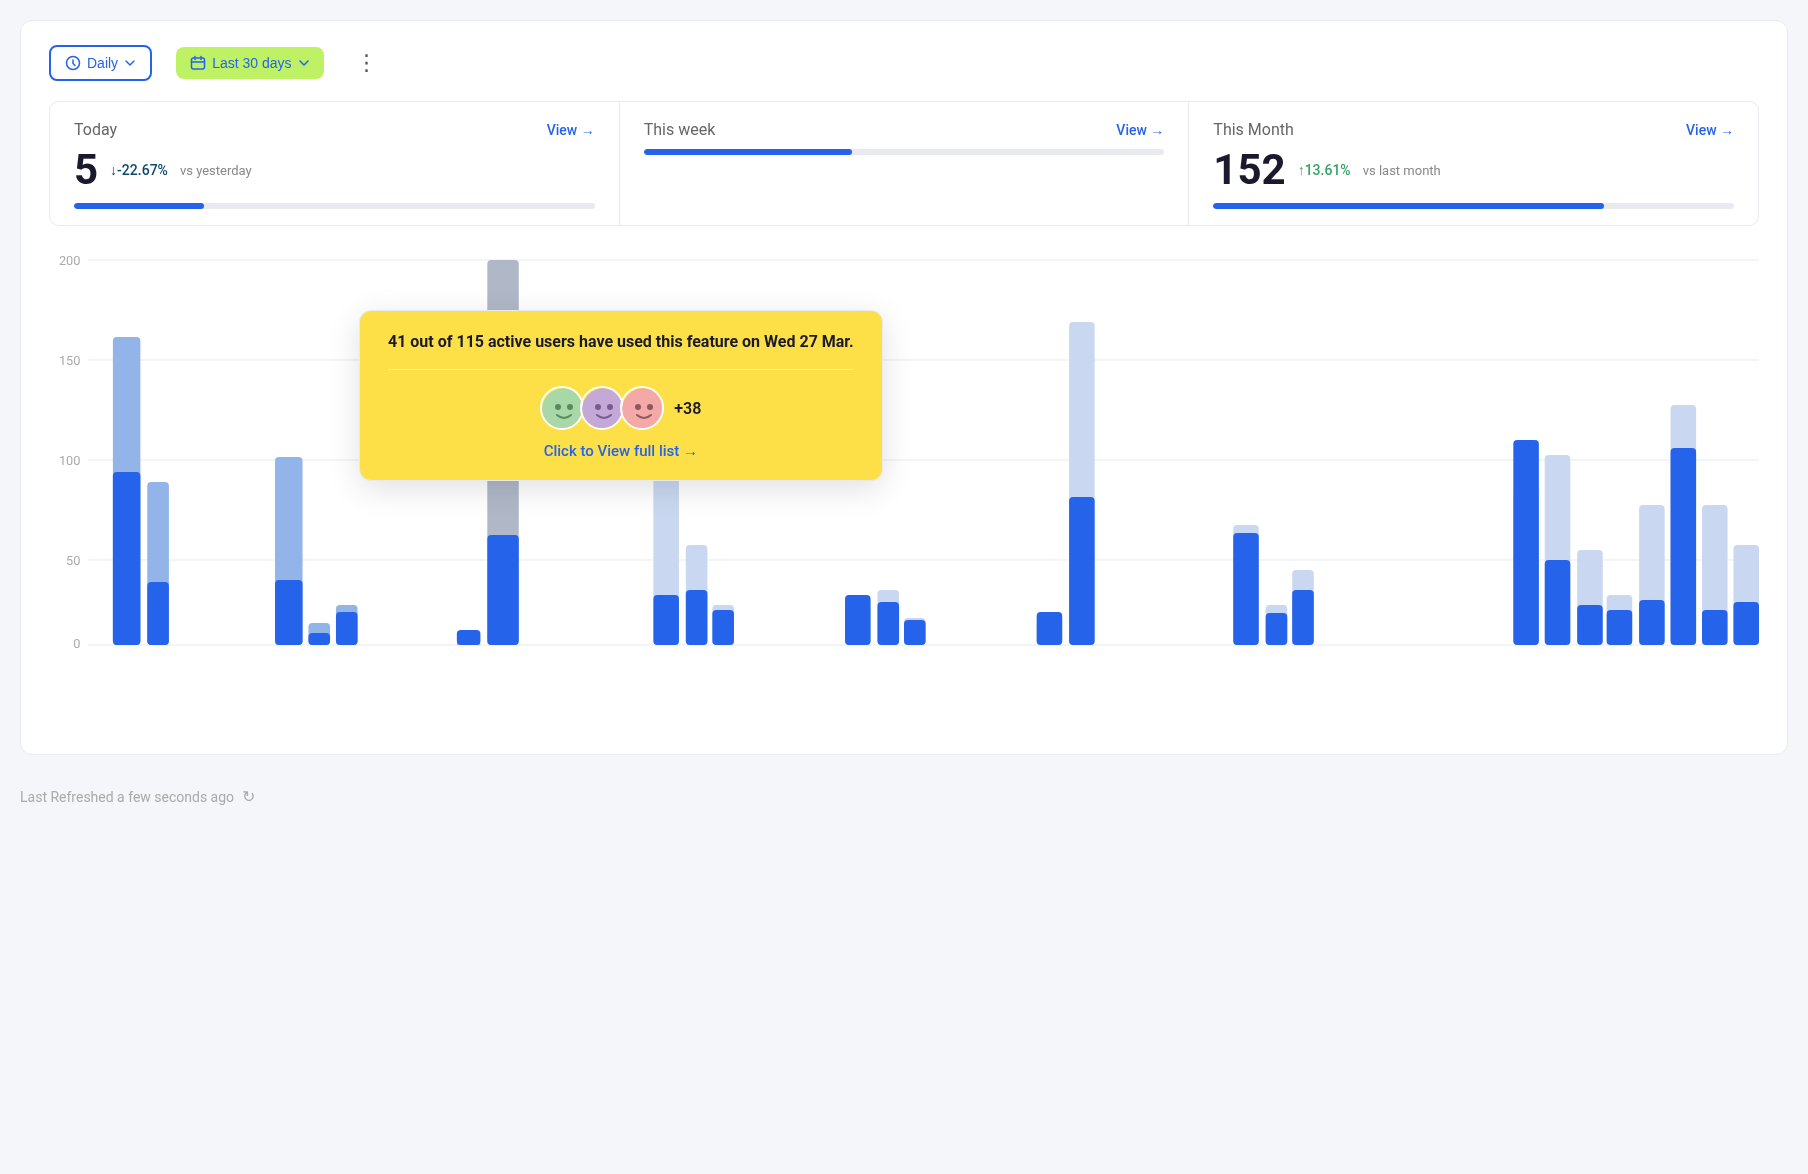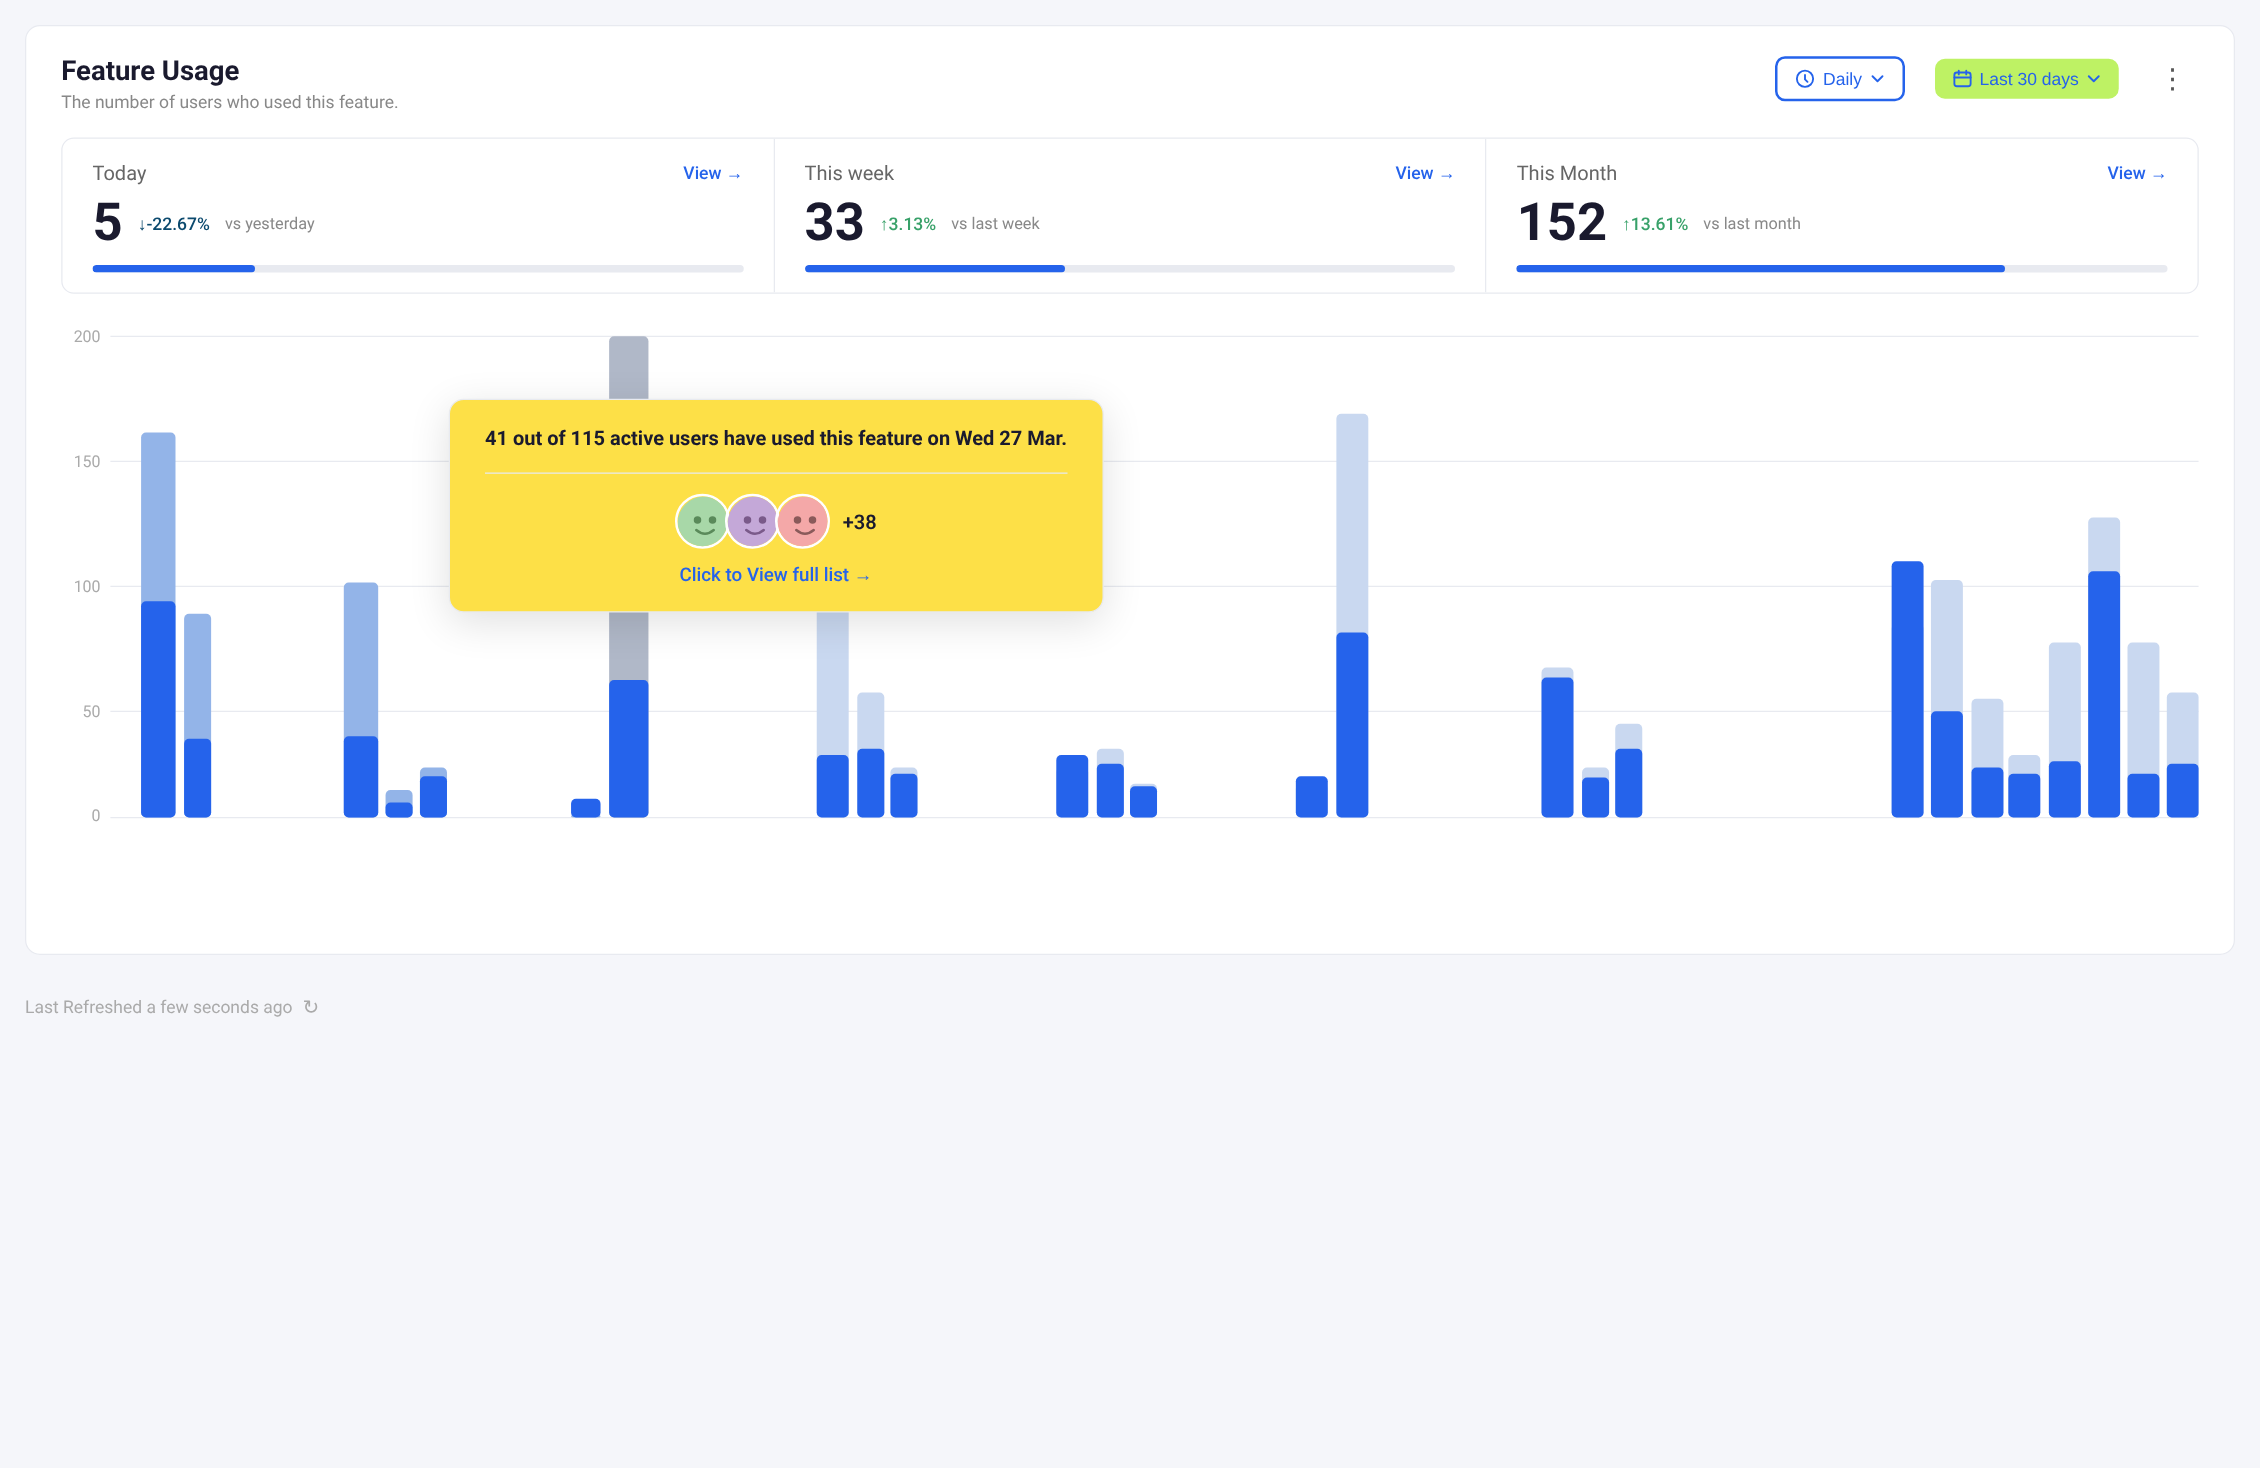--- a/index.html
+++ b/index.html
@@ -217,24 +217,20 @@
     .refresh-icon {
       font-size: 16px;
     }
   </style>
 </head>
 <body>
 
 <div class="card">
 
   <div class="header-row">
-    <div class="title-block">
-      <h2>Feature Usage</h2>
-      <p>The number of users who used this feature.</p>
-    </div>
     <div class="controls">
       <button class="btn-daily">
         <svg width="16" height="16" viewBox="0 0 16 16" fill="none">
           <circle cx="8" cy="8" r="6.5" stroke="#2563eb" stroke-width="1.5"></circle>
           <path d="M8 5v3.5l2 2" stroke="#2563eb" stroke-width="1.5" stroke-linecap="round"></path>
         </svg>
         <span>Daily</span>
         <svg width="12" height="12" viewBox="0 0 12 12" fill="none">
           <path d="M2 4l4 4 4-4" stroke="#2563eb" stroke-width="1.5" stroke-linecap="round" stroke-linejoin="round"></path>
         </svg>
@@ -268,25 +264,20 @@
       <div class="progress-bar">
         <div class="progress-fill" style="width:25%"></div>
       </div>
     </div>
 
     <div class="stat-card">
       <div class="stat-header">
         <span class="label">This week</span>
         <a class="view-link">View →</a>
       </div>
-      <div class="stat-value-row">
-        <span class="stat-value">33</span>
-        <span class="stat-change up">↑3.13%</span>
-        <span class="stat-vs">vs last week</span>
-      </div>
       <div class="progress-bar">
         <div class="progress-fill" style="width:40%"></div>
       </div>
     </div>
 
     <div class="stat-card">
       <div class="stat-header">
         <span class="label">This Month</span>
         <a class="view-link">View →</a>
       </div>

